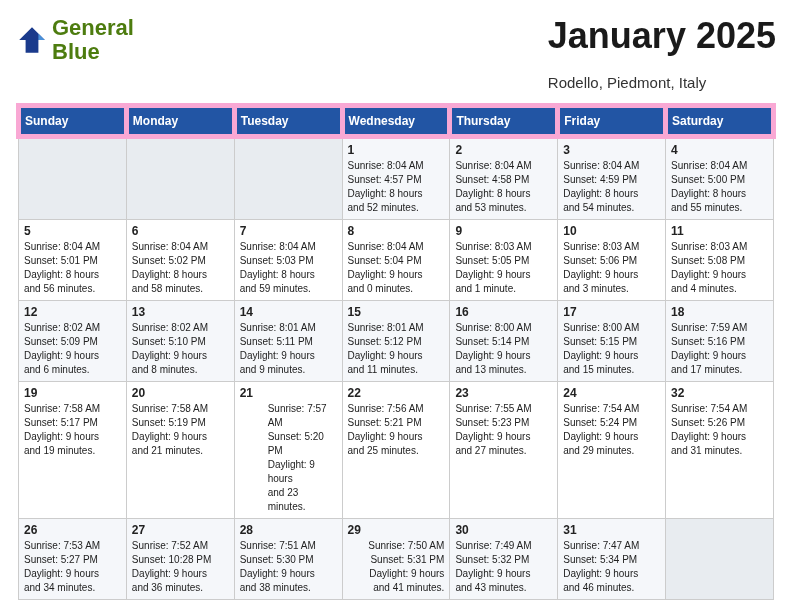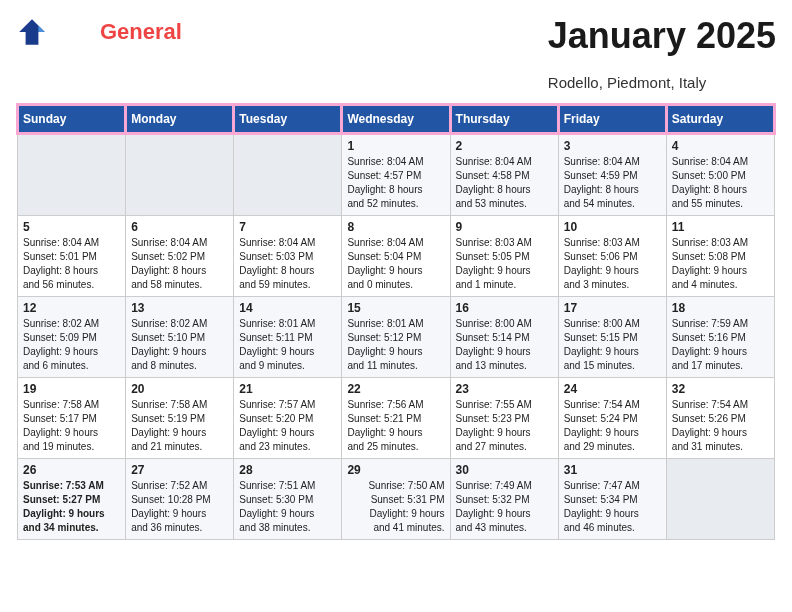--- a/index.html
+++ b/index.html
@@ -16,23 +16,22 @@
       align-items: flex-start;
       margin-bottom: 12px;
     }
     .logo {
       display: flex;
       align-items: center;
     }
     .logo-text {
       font-size: 22px;
       font-weight: bold;
-      color: #ef4444;
+      color: #4d7c0f;
       line-height: 1.1;
-      margin-left: 48px;
     }
     .logo-icon {
       width: 32px;
       height: 32px;
       margin-right: 4px;
     }
     .title-block {
       text-align: left;
     }
     .month-title {
@@ -51,21 +50,21 @@
       border-collapse: collapse;
       table-layout: fixed;
     }
     thead tr th {
       background: #2255a4;
       color: #fff;
       font-size: 12px;
       font-weight: bold;
       padding: 6px 4px;
       text-align: left;
-      border: 3px solid #f9a8d4;
+      border: 5px solid #f9a8d4;
     }
     tbody tr td {
       border: 1px solid #ccc;
       vertical-align: top;
       padding: 4px 5px;
       font-size: 10.5px;
       color: #222;
       height: 80px;
       background: #fff;
     }
@@ -95,20 +94,21 @@
 
 <div class="header">
   <div class="logo">
     <svg class="logo-icon" viewBox="0 0 40 40" xmlns="http://www.w3.org/2000/svg">
       <rect width="40" height="40" fill="white"></rect>
       <polygon points="20,4 36,20 28,20 28,36 12,36 12,20 4,20" fill="#1a3a8c"></polygon>
       <polygon points="20,4 36,20 28,20 28,12" fill="#4a90d9"></polygon>
     </svg>
     <div class="logo-text">
       <div>General</div>
+      <div>Blue</div>
     </div>
   </div>
   <div class="title-block">
     <div class="month-title">January 2025</div>
     <div class="subtitle">Rodello, Piedmont, Italy</div>
   </div>
 </div>
 
 <table>
   <thead>
@@ -268,21 +268,21 @@
         </td>
         <td>
           <span class="day-num">20</span>
           <div class="day-info" style="white-space: pre-line;">Sunrise: 7:58 AM
 Sunset: 5:19 PM
 Daylight: 9 hours
 and 21 minutes.</div>
         </td>
         <td>
           <span class="day-num">21</span>
-          <div class="day-info" style="white-space: pre-line;">Sunrise: 7:57 AM
+          <div class="day-info" style="white-space: pre-line; margin-left: 28px;">Sunrise: 7:57 AM
 Sunset: 5:20 PM
 Daylight: 9 hours
 and 23 minutes.</div>
         </td>
         <td>
           <span class="day-num">22</span>
           <div class="day-info" style="white-space: pre-line;">Sunrise: 7:56 AM
 Sunset: 5:21 PM
 Daylight: 9 hours
 and 25 minutes.</div>
@@ -305,21 +305,21 @@
           <span class="day-num">32</span>
           <div class="day-info" style="white-space: pre-line;">Sunrise: 7:54 AM
 Sunset: 5:26 PM
 Daylight: 9 hours
 and 31 minutes.</div>
         </td>
       </tr>
       <tr>
         <td>
           <span class="day-num">26</span>
-          <div class="day-info" style="white-space: pre-line; font-weight: bold;">Sunrise: 7:53 AM
+          <div class="day-info" style="white-space: pre-line;">Sunrise: 7:53 AM
 Sunset: 5:27 PM
 Daylight: 9 hours
 and 34 minutes.</div>
         </td>
         <td>
           <span class="day-num">27</span>
           <div class="day-info" style="white-space: pre-line;">Sunrise: 7:52 AM
 Sunset: 10:28 PM
 Daylight: 9 hours
 and 36 minutes.</div>

